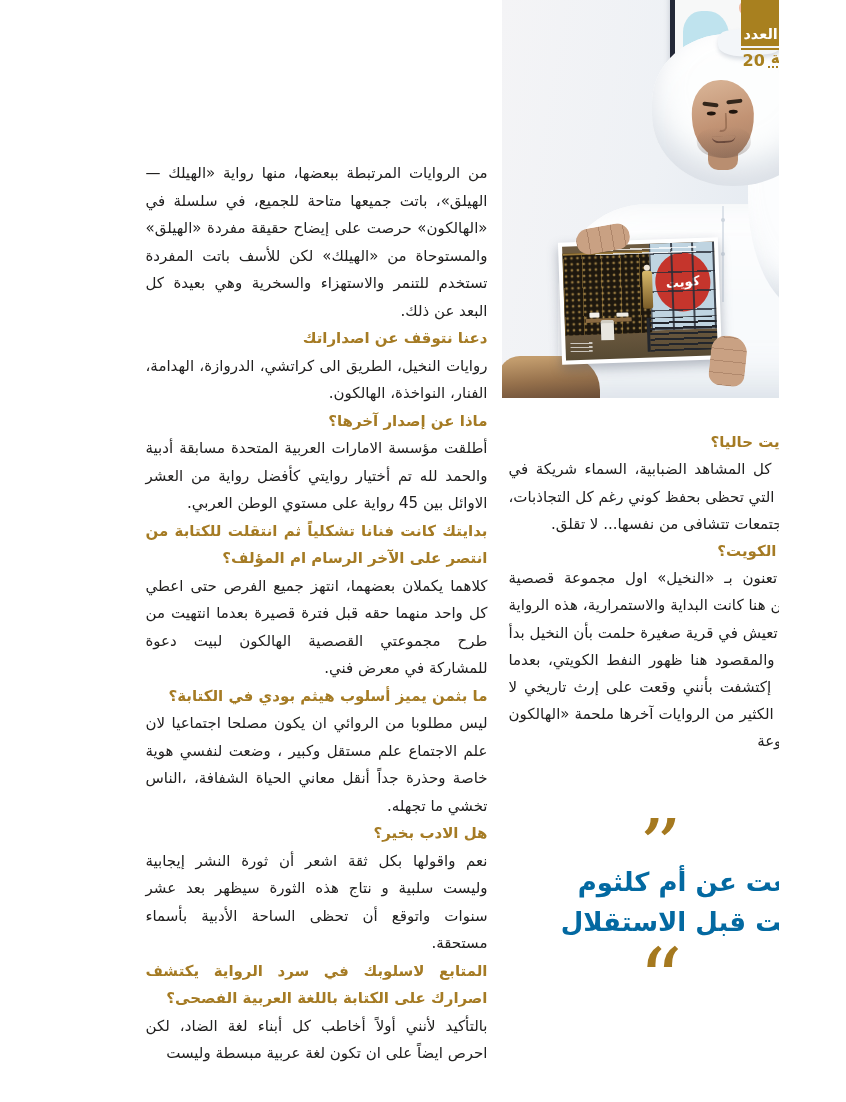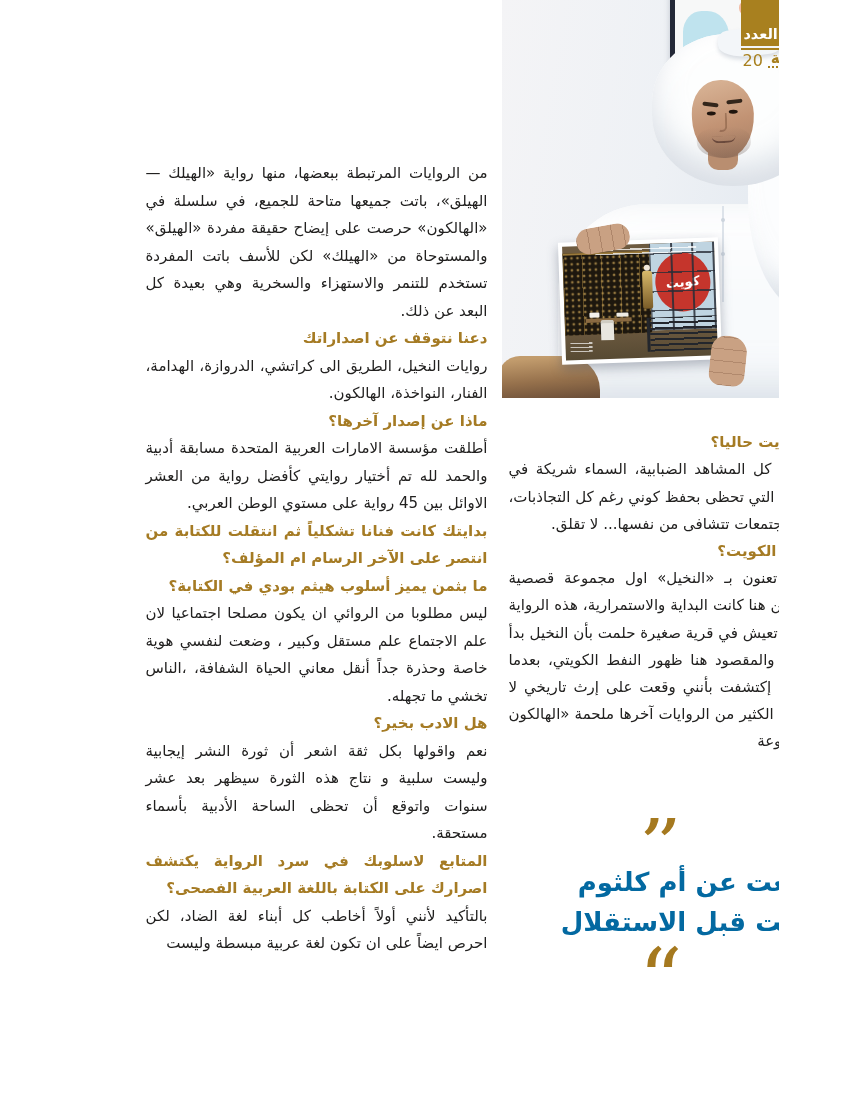--- a/index.html
+++ b/index.html
@@ -109,21 +109,21 @@
       transform:rotate(-10deg);
       background-image:repeating-linear-gradient(90deg, rgba(140,100,75,.45) 0 1px, rgba(0,0,0,0) 1px 12px); }
   .hand-bot { left:208px; top:336px; width:36px; height:50px; border-radius:15px 17px 12px 12px; transform:rotate(6deg);
       background-image:repeating-linear-gradient(0deg, rgba(140,100,75,.4) 0 1px, rgba(0,0,0,0) 1px 12px); }
 
   
   .badge { position:absolute; left:239px; top:0; width:74px; height:46px; background:#a8801f; z-index:30;
       display:flex; align-items:flex-end; justify-content:center; padding-bottom:4px; }
   .badge-label { color:#ffffff; font-weight:bold; font-size:14.5px; }
   .band-line { position:absolute; left:239px; top:48px; width:74px; height:2px; background:#a8801f; z-index:30; }
-  .page-num { position:absolute; left:241px; top:51px; width:26px; color:#a8801f; font-weight:normal; font-size:16px; z-index:30; text-align:left; direction:ltr; }
+  .page-num { position:absolute; left:241px; top:51px; width:26px; color:#a8801f; font-weight:bold; font-size:16px; z-index:30; text-align:left; direction:ltr; }
   .magazine-logo { position:absolute; left:264px; top:49px; width:50px; z-index:30; color:#a8801f; font-weight:bold; font-size:15px;
       text-align:center; text-shadow:0 0 2px rgba(255,255,255,.9); }
   .pearl { position:absolute; left:286px; top:51px; width:7px; height:7px; border-radius:50%; z-index:31;
       background:radial-gradient(circle at 35% 35%, #bfe2f2, #2b7fb4); }
   .logo-sub { position:absolute; left:266px; top:66px; width:46px; height:2px; z-index:30;
       background:repeating-linear-gradient(90deg,#a8801f 0 2px, rgba(0,0,0,0) 2px 4px); }
   .gold-tab { position:absolute; right:0; top:152px; width:33px; height:45px; background:#a8801f; z-index:30; box-shadow:-1px 1px 0 rgba(255,255,255,.8); }
 </style>
 </head>
 <body>
@@ -197,20 +197,21 @@
     <div class="gold-tab"></div>
   </div>
 
   <div class="col col-left">
     <div class="p">من الروايات المرتبطة ببعضها، منها رواية «الهيلك — الهيلق»، باتت جميعها متاحة للجميع، في سلسلة في «الهالكون» حرصت على إيضاح حقيقة مفردة «الهيلق» والمستوحاة من «الهيلك» لكن للأسف باتت المفردة تستخدم للتنمر والاستهزاء والسخرية وهي بعيدة كل البعد عن ذلك.</div>
     <div class="h">دعنا نتوقف عن اصداراتك</div>
     <div class="p">روايات النخيل، الطريق الى كراتشي، الدروازة، الهدامة، الفنار، النواخذة، الهالكون.</div>
     <div class="h">ماذا عن إصدار آخرها؟</div>
     <div class="p">أطلقت مؤسسة الامارات العربية المتحدة مسابقة أدبية والحمد لله تم أختيار روايتي كأفضل رواية من العشر الاوائل بين 45 رواية على مستوي الوطن العربي.</div>
     <div class="h">بدايتك كانت فنانا تشكلياً ثم انتقلت للكتابة من انتصر على الآخر الرسام ام المؤلف؟</div>
+    <div class="p">كلاهما يكملان بعضهما، انتهز جميع الفرص حتى اعطي كل واحد منهما حقه قبل فترة قصيرة بعدما انتهيت من طرح مجموعتي القصصية الهالكون لبيت دعوة للمشاركة في معرض فني.</div>
     <div class="h">ما بثمن يميز أسلوب هيثم بودي في الكتابة؟</div>
     <div class="p">ليس مطلوبا من الروائي ان يكون مصلحا اجتماعيا لان علم الاجتماع علم مستقل وكبير ، وضعت لنفسي هوية خاصة وحذرة جداً أنقل معاني الحياة الشفافة، ،الناس تخشي ما تجهله.</div>
     <div class="h">هل الادب بخير؟</div>
     <div class="p">نعم واقولها بكل ثقة اشعر أن ثورة النشر إيجابية وليست سلبية و نتاج هذه الثورة سيظهر بعد عشر سنوات واتوقع أن تحظى الساحة الأدبية بأسماء مستحقة.</div>
     <div class="h">المتابع لاسلوبك في سرد الرواية يكتشف اصرارك على الكتابة باللغة العربية الفصحى؟</div>
     <div class="p">بالتأكيد لأنني أولاً أخاطب كل أبناء لغة الضاد، لكن احرص ايضاً على ان تكون لغة عربية مبسطة وليست</div>
   </div>
 
   <div class="col col-right">
     <div class="p">في الخمسينات.</div>

